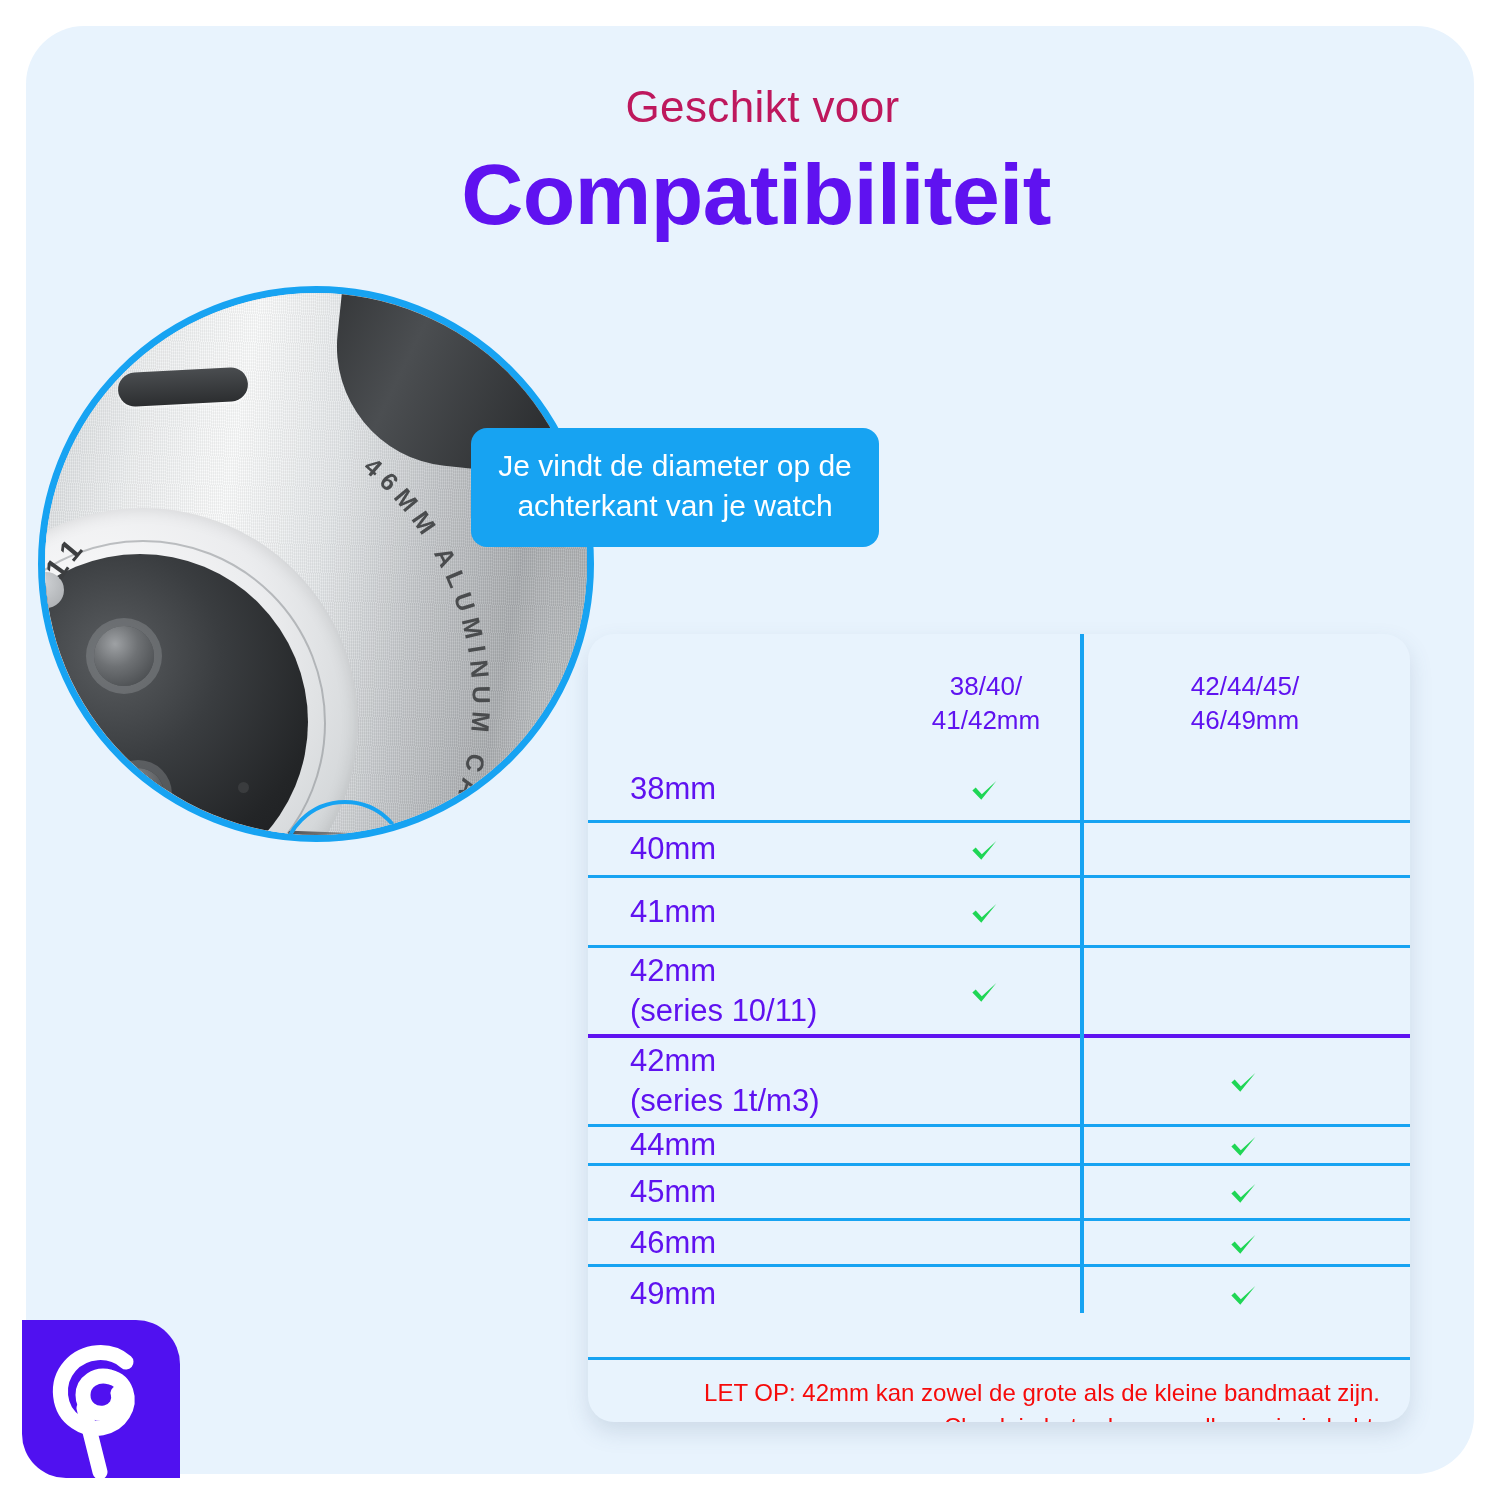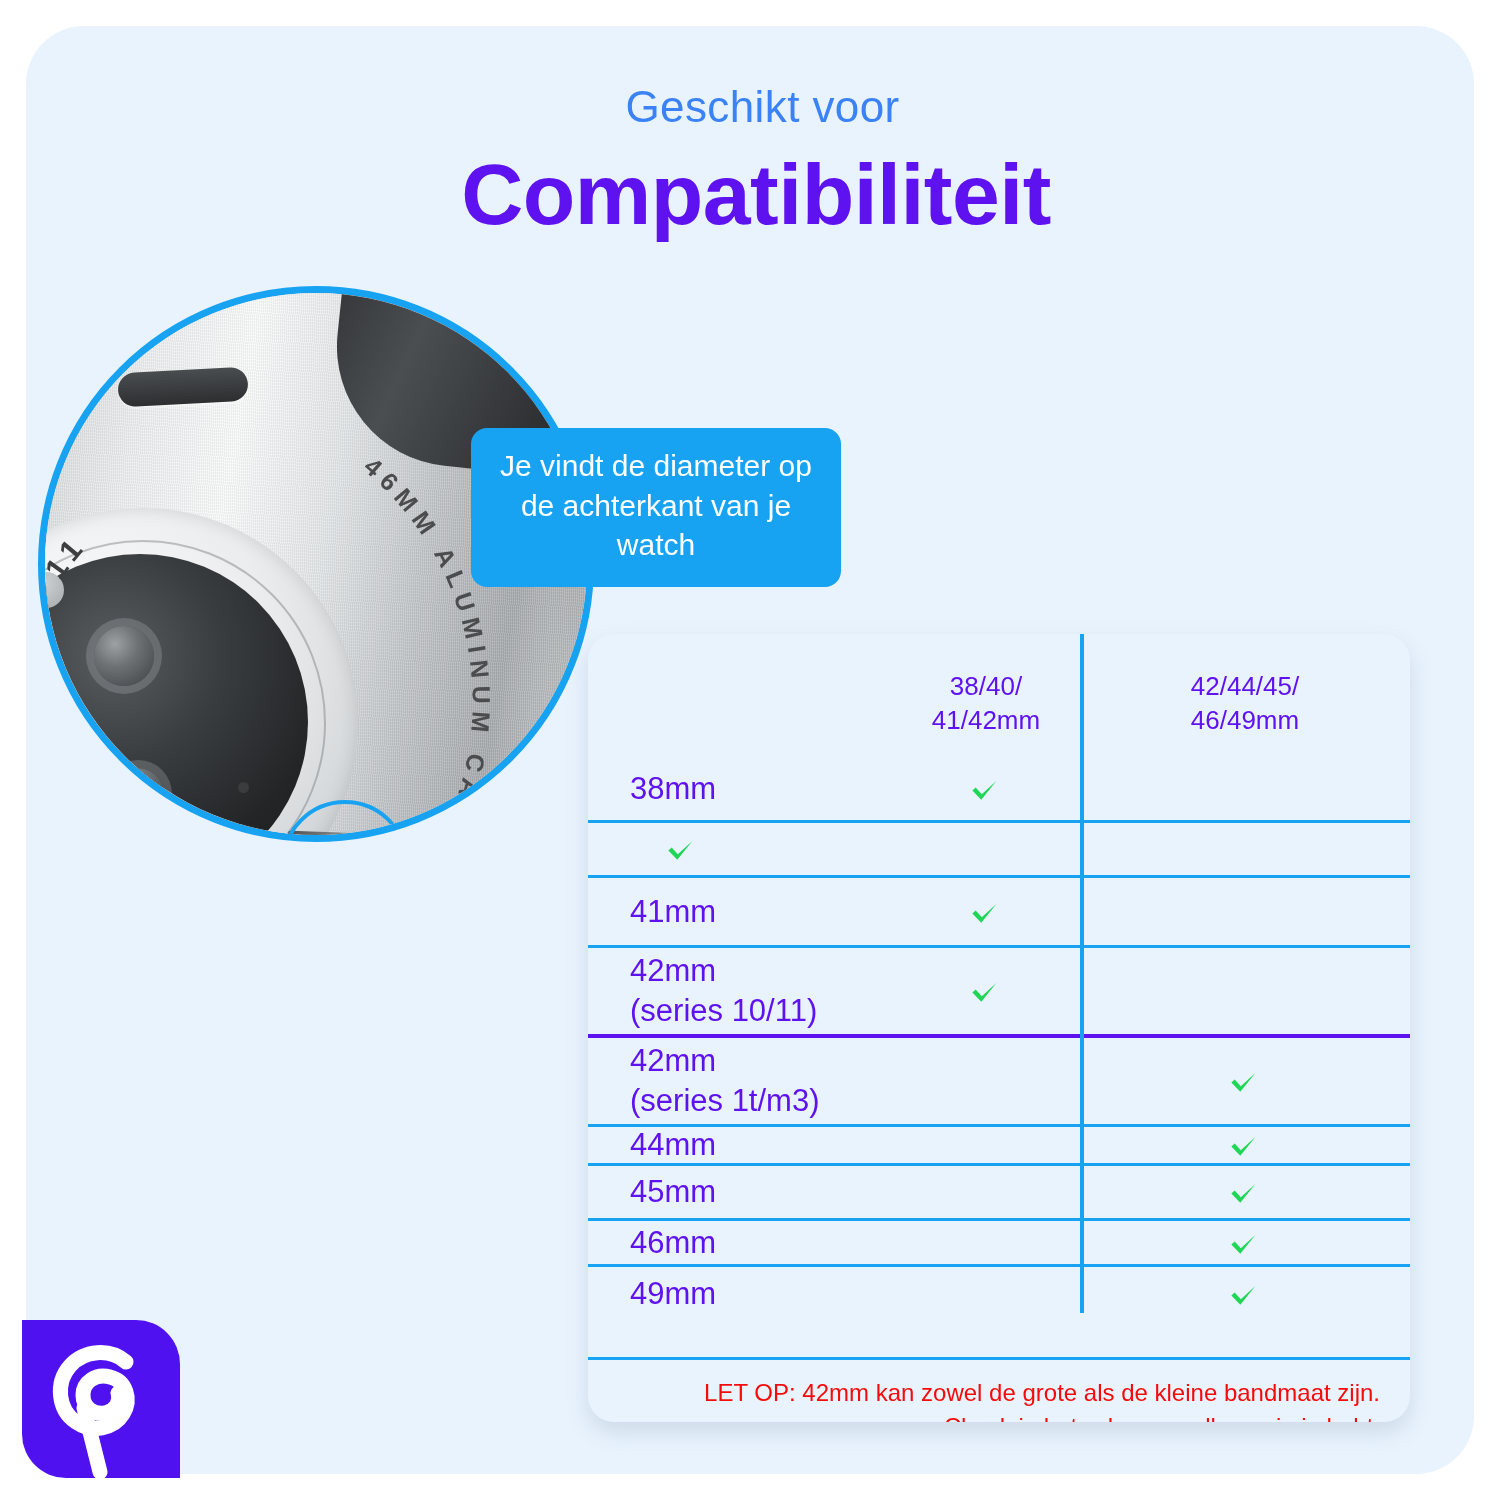--- a/index.html
+++ b/index.html
@@ -32,21 +32,21 @@
   .header {
     position: absolute;
     left: 0; top: 82px;
     width: 1500px;
     text-align: center;
     z-index: 6;
   }
   .eyebrow {
     font-size: 44px;
     font-weight: 400;
-    color: #3b82f6;
+    color: #be185d;
     letter-spacing: 0.4px;
     line-height: 1.15;
     margin-left: 25px;
   }
   .headline {
     margin-top: 16px;
     font-size: 86px;
     font-weight: 700;
     color: #5f12f0;
     letter-spacing: -0.5px;
@@ -200,21 +200,21 @@
     width: 128px; height: 128px;
     border-radius: 50%;
     border: 4px solid #17a3f2;
     z-index: 5;
   }
 
   
   .tooltip {
     position: absolute;
     left: 471px; top: 428px;
-    width: 370px;
+    width: 408px;
     padding: 18px 22px 22px;
     background: #17a3f2;
     border-radius: 16px;
     color: #ffffff;
     font-size: 30px;
     line-height: 1.32;
     text-align: center;
     z-index: 7;
   }
 
@@ -381,20 +381,21 @@
         <span class="check">
             <svg viewBox="0 0 24 24">
               <path d="M4.2 12.8 L9.3 18.2 L20.2 4.6 L17.9 7.4 L9.6 15.0 L6.1 11.1 Z" fill="#1fd655"></path>
             </svg>
           </span>
       </div>
       <div class="cell-mark c2"></div>
     </div>
 
     <div class="trow" style="height:55px">
+      <div class="cell-label">40mm</div>
       <div class="cell-mark c1">
         <span class="check">
             <svg viewBox="0 0 24 24">
               <path d="M4.2 12.8 L9.3 18.2 L20.2 4.6 L17.9 7.4 L9.6 15.0 L6.1 11.1 Z" fill="#1fd655"></path>
             </svg>
           </span>
       </div>
       <div class="cell-mark c2"></div>
     </div>
 

